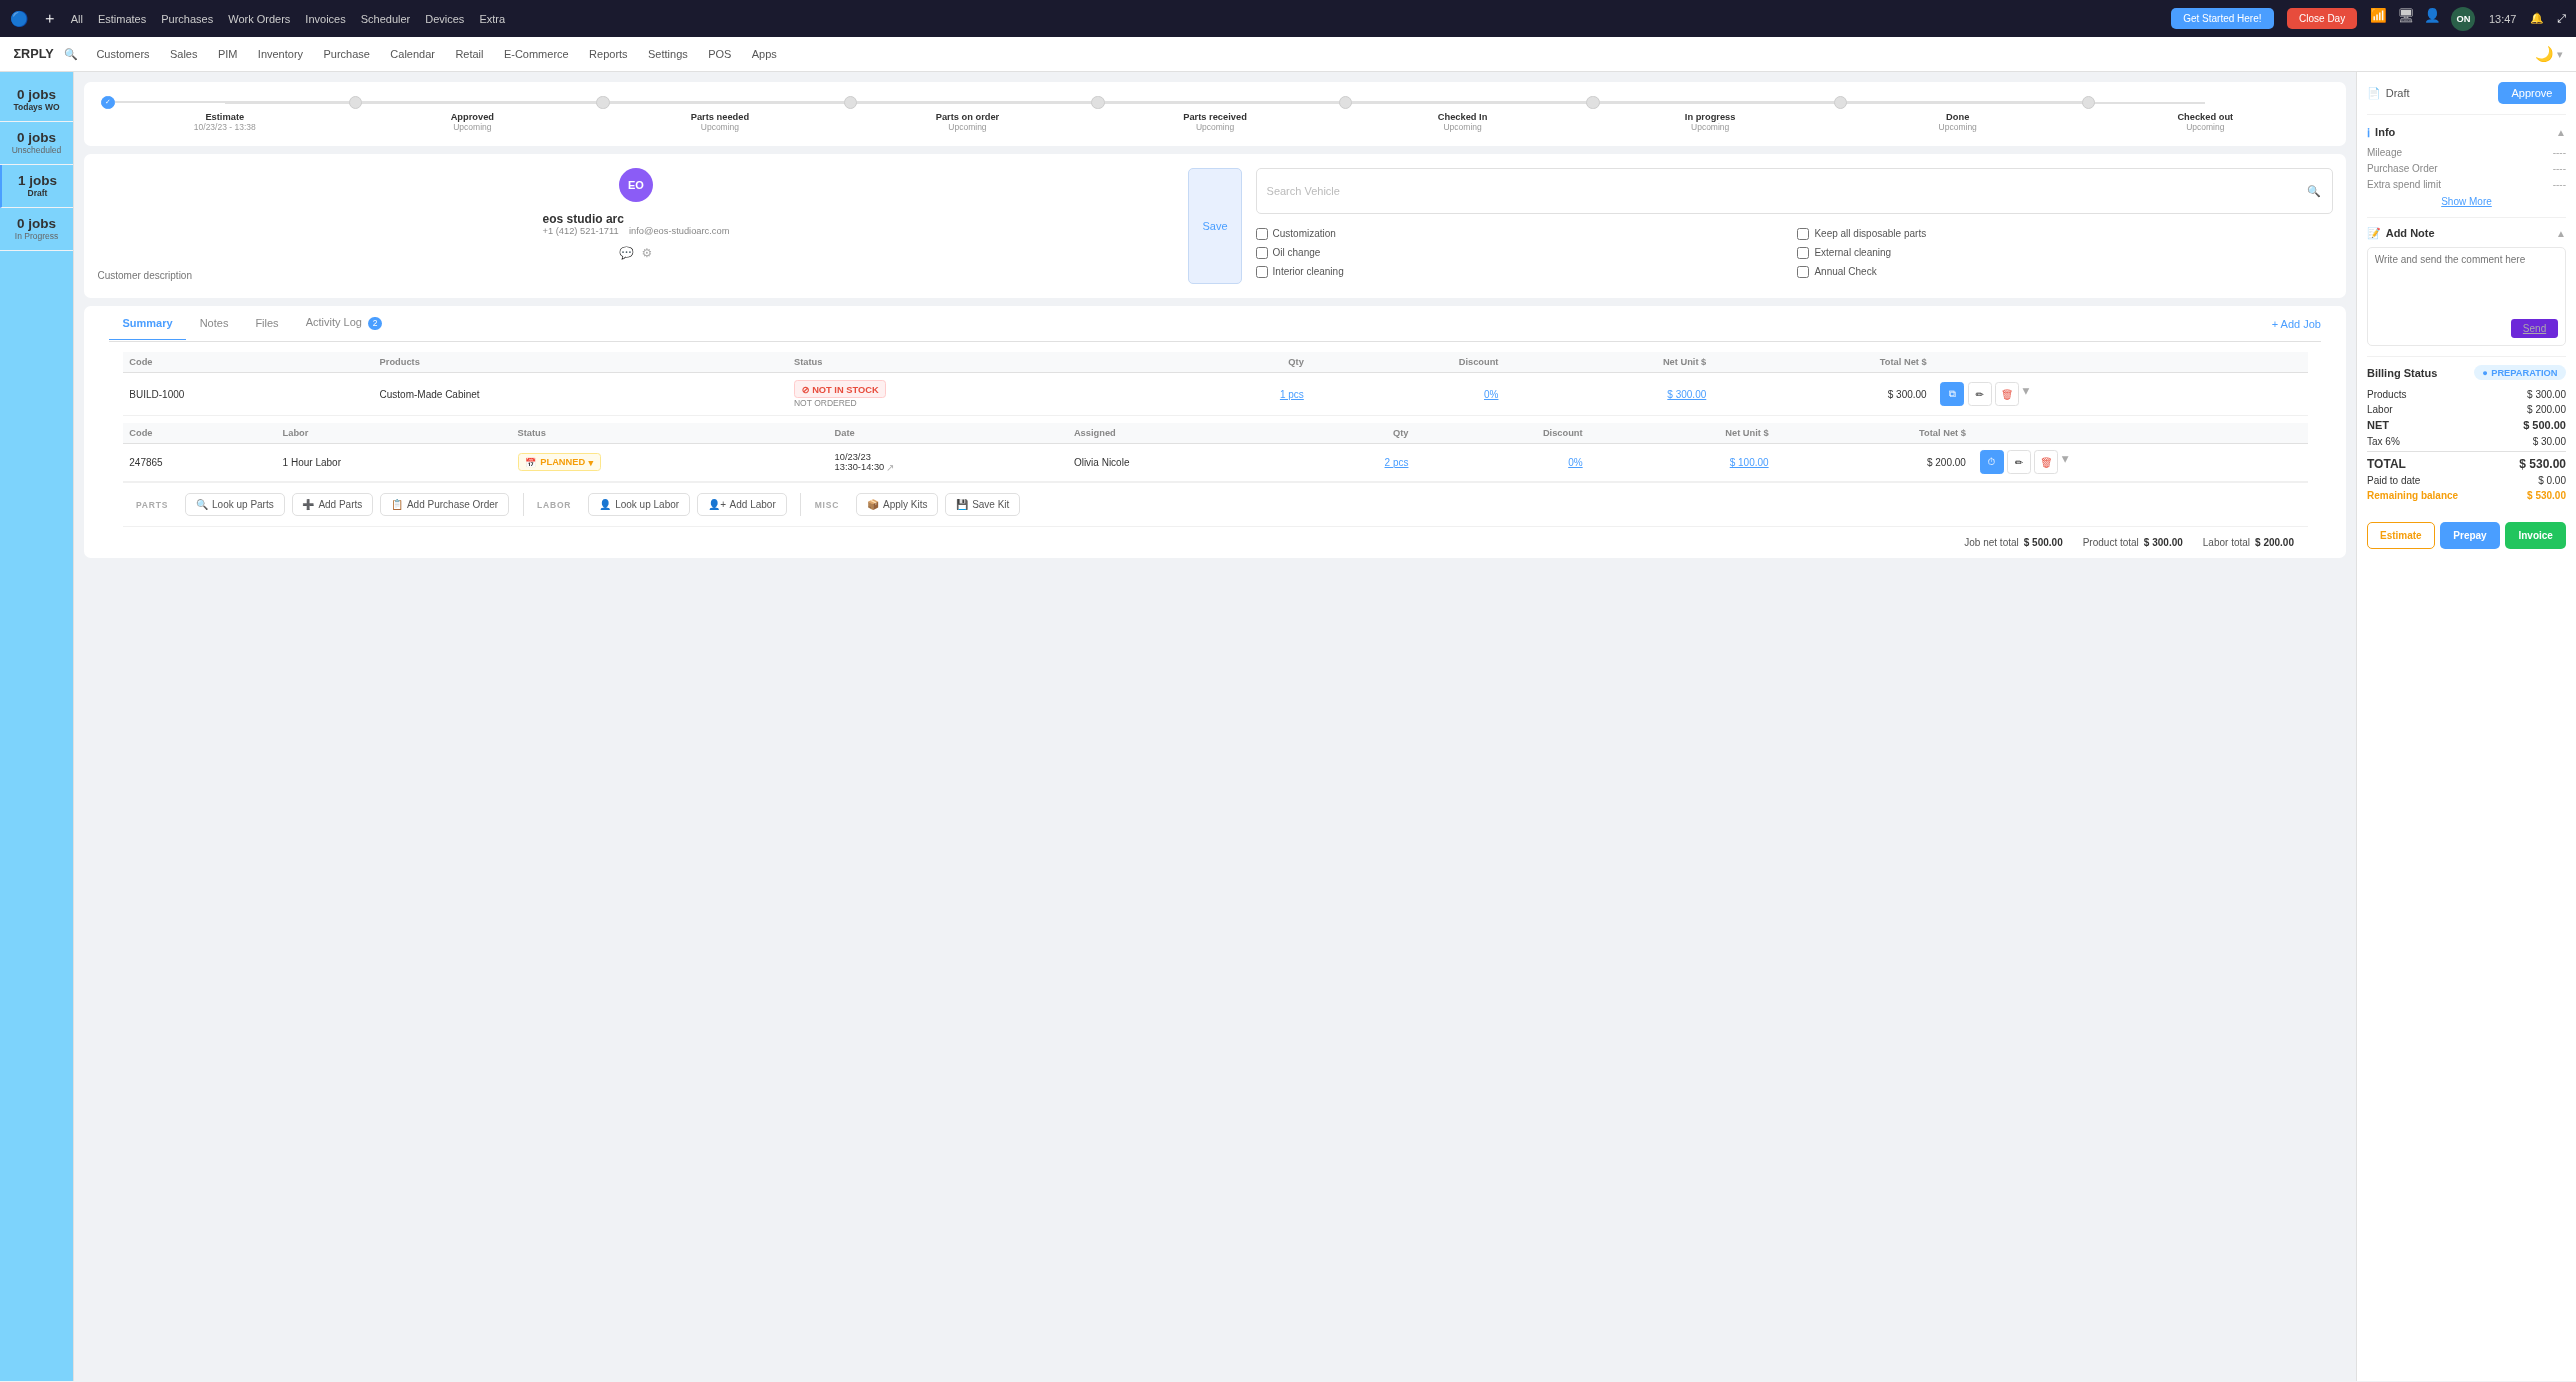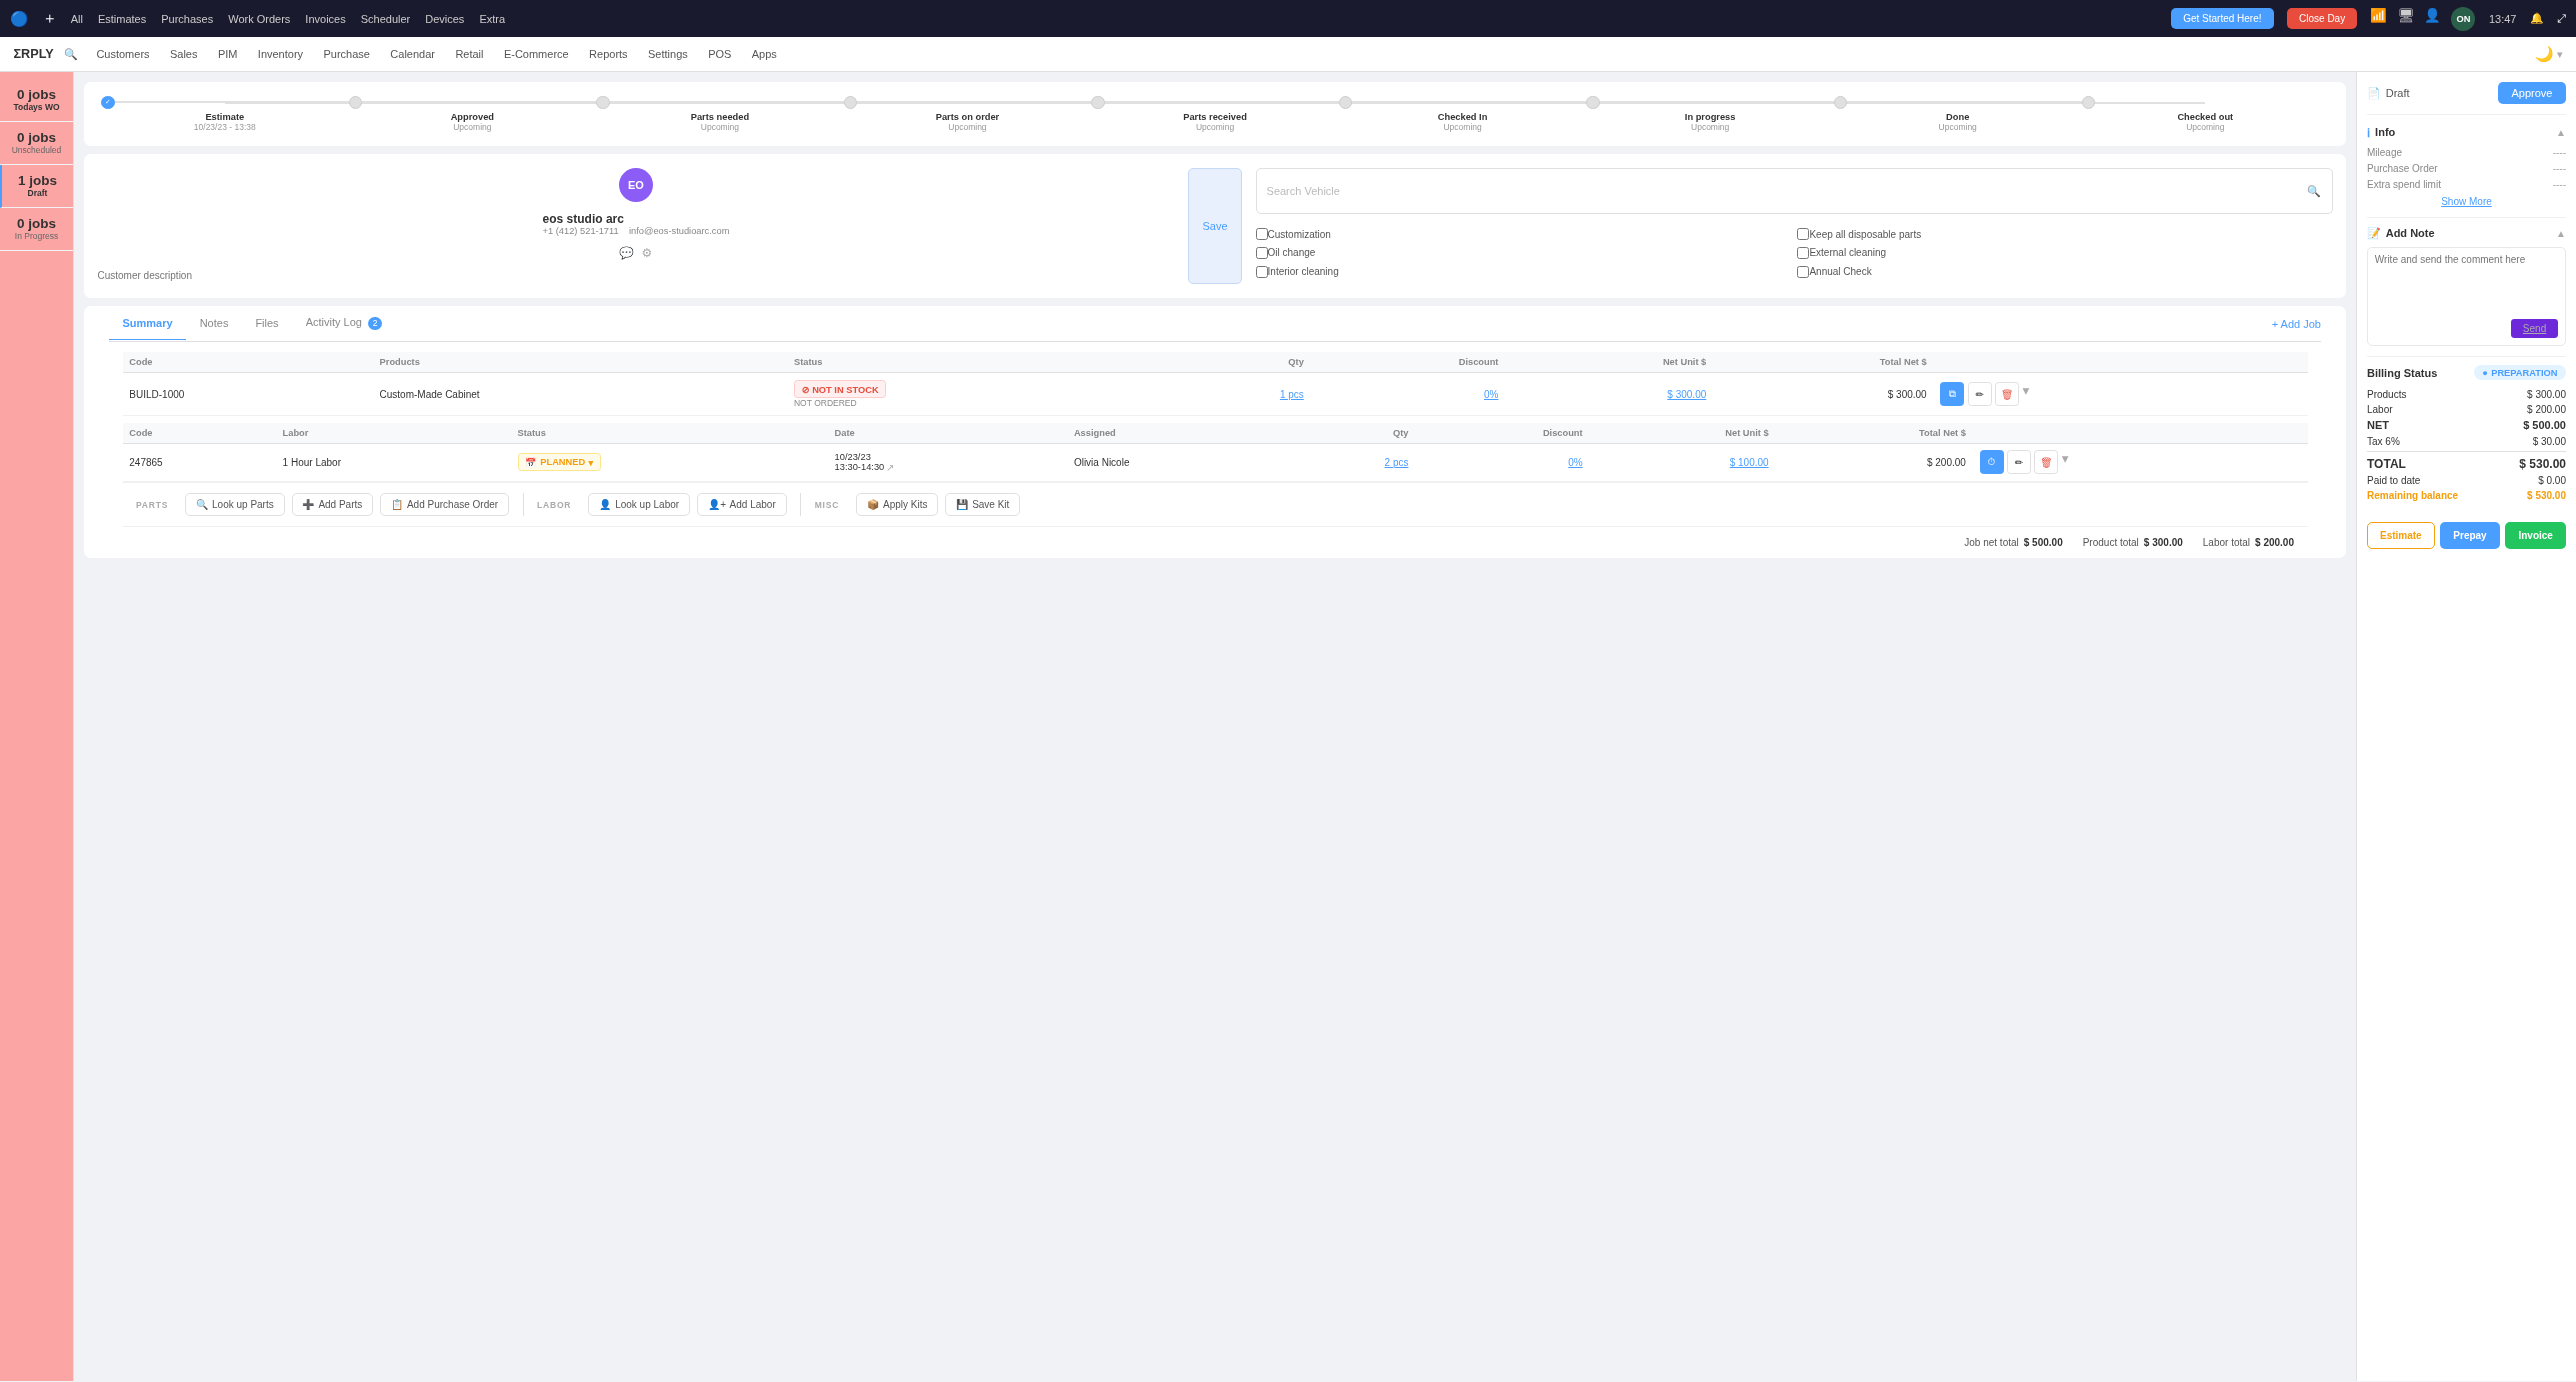--- a/index.html
+++ b/index.html
@@ -24,21 +24,21 @@
     .second-nav .search-icon { color: #999; margin-right: 6.8px; }
     .second-nav .nav2-items { display: flex; gap: 3.4px; }
     .second-nav .nav2-item { padding: 3.4px 8.5px; font-size: 11px; color: #555; cursor: pointer; border-radius: 3.4px; }
     .second-nav .spacer { flex: 1; }
     .second-nav .moon-icon { color: #555; font-size: 15px; cursor: pointer; }
 
     
     .main-layout { display: flex; height: calc(100vh - 73px); }
 
     
-    .sidebar { width: 74px; background: #fca5a5; border-right: 0.8px solid #e0e0e0; display: flex; flex-direction: column; padding: 6.8px 0; font-size: 9.3px; }
+    .sidebar { width: 74px; background: #7dd3fc; border-right: 0.8px solid #e0e0e0; display: flex; flex-direction: column; padding: 6.8px 0; font-size: 9.3px; }
     .sidebar-item { padding: 8.5px 6.8px; text-align: center; cursor: pointer; border-bottom: 0.8px solid #f0f2f5; }
     .sidebar-item .count { font-size: 13.5px; font-weight: bold; color: #333; }
     .sidebar-item .label { color: #666; font-size: 8.5px; }
     .sidebar-item .label2 { color: #333; font-size: 8.5px; font-weight: 600; }
     .sidebar-item.active-section { border-left: 2.5px solid #4a9eff; }
 
     
     .content-area { flex: 1; overflow-y: auto; padding: 10px; }
 
     
@@ -56,21 +56,21 @@
     .customer-left { flex: 1; }
     .customer-info { display: flex; align-items: center; gap: 10px; margin-bottom: 6.8px; flex-direction: column; }
     .avatar { width: 34px; height: 34px; border-radius: 50%; background: #8b5cf6; color: white; display: flex; align-items: center; justify-content: center; font-weight: bold; font-size: 11px; flex-shrink: 0; }
     .customer-name { font-weight: 700; font-size: 12px; color: #333; }
     .customer-details { font-size: 9.3px; color: #888; }
     .customer-icons { display: flex; gap: 6.8px; color: #aaa; font-size: 12px; cursor: pointer; }
     .description-input { width: 100%; border: none; outline: none; font-size: 10px; color: #bbb; padding: 3.4px 0; }
     .save-btn { background: #e8f0fe; color: #4a9eff; border: 0.8px solid #c5d9f5; padding: 5px 13.5px; border-radius: 5px; cursor: pointer; font-size: 11px; }
     .vehicle-search { flex: 1; border: 0.8px solid #e0e0e0; border-radius: 5px; padding: 0 10px; height: 30px; display: flex; align-items: center; color: #bbb; font-size: 11px; }
     .checkboxes-area { display: grid; grid-template-columns: 1fr 1fr; gap: 6.8px; padding: 6.8px 0; }
-    .checkbox-item { display: flex; align-items: center; font-size: 10px; color: #555; }
+    .checkbox-item { display: flex; align-items: flex-start; gap: 5px; font-size: 10px; color: #555; }
     .checkbox-item input[type=checkbox] { width: 12px; height: 12px; }
 
     
     .tabs-area { background: white; border-radius: 6.8px; padding: 0 25px; margin-bottom: 8.5px; }
     .tabs-header { display: flex; align-items: center; border-bottom: 0.8px solid #e0e0e0; }
     .tab { padding: 10px 13.5px; font-size: 11px; color: #888; cursor: pointer; border-bottom: 1.7px solid transparent; position: relative; }
     .tab.active { color: #4a9eff; border-bottom: 1.7px solid #4a9eff; font-weight: 600; }
     .tab-badge { background: #4a9eff; color: white; border-radius: 50%; width: 13.5px; height: 13.5px; font-size: 8.5px; display: inline-flex; align-items: center; justify-content: center; margin-left: 3.4px; }
     .add-job-btn { margin-left: auto; color: #4a9eff; font-size: 11px; cursor: pointer; padding: 10px 0; }
 

